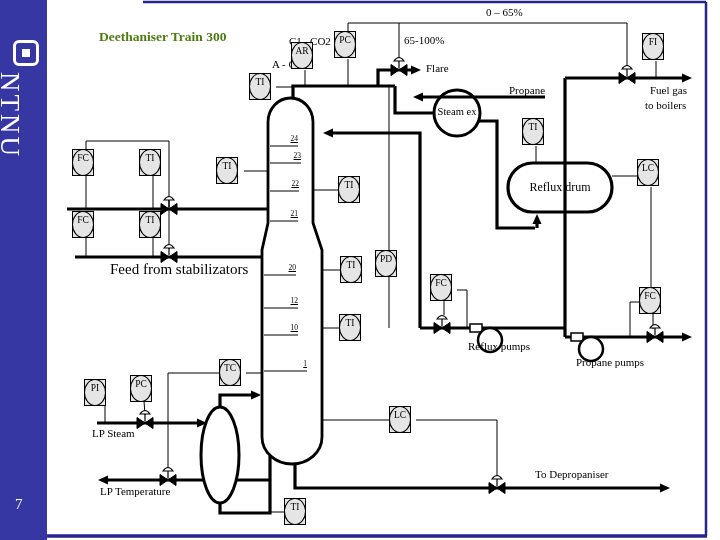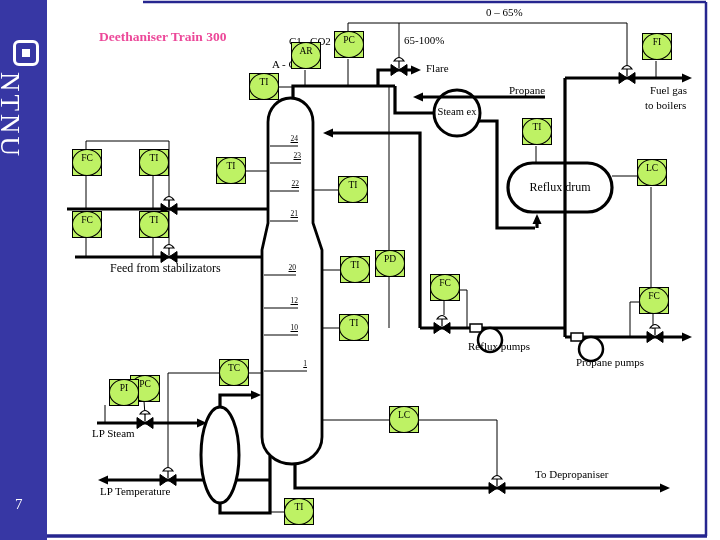--- a/index.html
+++ b/index.html
@@ -7,26 +7,26 @@
          font-family:"Liberation Serif",serif;}
   
   #sidebar{position:absolute;left:0;top:0;width:47px;height:540px;background:#3737a4;}
   #logo{position:absolute;left:13px;top:40px;width:20px;height:20px;border:3px solid #fff;border-radius:6px;}
   #logo-dot{position:absolute;left:50%;top:50%;width:8px;height:8px;margin:-4px 0 0 -4px;background:#fff;}
   #ntnu-text{position:absolute;left:25px;top:72px;transform-origin:0 0;transform:rotate(90deg);
              color:#fff;font-size:27px;letter-spacing:3px;font-family:"Liberation Serif",serif;}
   #page-num{position:absolute;left:15px;top:496px;color:#fff;font-size:15px;}
   
   #title{position:absolute;left:84px;top:0px;font-size:35px;color:#000;white-space:nowrap;}
-  #subtitle{position:absolute;left:99px;top:29px;font-size:13.5px;font-weight:bold;color:#ec4899;white-space:nowrap;}
+  #subtitle{position:absolute;left:99px;top:29px;font-size:13.5px;font-weight:bold;color:#4d7c0f;white-space:nowrap;}
   
   .lbl{position:absolute;font-size:11px;color:#000;white-space:nowrap;}
   .sm{font-size:11px;}
   
-  .inst{position:absolute;width:30px;height:27px;box-sizing:border-box;border:1.5px solid #000;background:#bef264;}
+  .inst{position:absolute;width:22px;height:27px;box-sizing:border-box;border:1.5px solid #000;background:#e5e5e5;}
   .inst::before{content:"";position:absolute;inset:-1px;border:1px solid #000;border-radius:50%;}
   .inst span{position:absolute;left:0;top:3px;width:100%;text-align:center;font-size:9.5px;
              font-family:"Liberation Serif",serif;}
   
   .tray{position:absolute;width:16px;text-align:right;font-size:7.5px;text-decoration:underline;}
   svg{position:absolute;left:0;top:0;}
 </style>
 </head>
 <body>
 
@@ -162,21 +162,21 @@
   <div id="subtitle">Deethaniser Train 300</div>
 
   <div class="lbl" style="left:486px;top:6px">0 – 65%</div>
   <div class="lbl" style="left:404px;top:34px">65-100%</div>
   <div class="lbl" style="left:426px;top:62px">Flare</div>
   <div class="lbl" style="left:509px;top:84px">Propane</div>
   <div class="lbl" style="left:650px;top:84px">Fuel gas</div>
   <div class="lbl" style="left:645px;top:99px">to boilers</div>
   <div class="lbl" style="left:432px;top:106px;width:50px;text-align:center;font-size:10.5px">Steam ex</div>
   <div class="lbl" style="left:508px;top:180px;width:104px;text-align:center;font-size:12px">Reflux drum</div>
-  <div class="lbl" style="left:110px;top:261px;font-size:12px">Feed from stabilizators</div>
+  <div class="lbl" style="left:110px;top:261px;font-size:15px">Feed from stabilizators</div>
   <div class="lbl" style="left:468px;top:340px">Reflux pumps</div>
   <div class="lbl" style="left:576px;top:356px">Propane pumps</div>
   <div class="lbl" style="left:92px;top:427px">LP Steam</div>
   <div class="lbl" style="left:100px;top:485px">LP Temperature</div>
   <div class="lbl" style="left:535px;top:468px">To Depropaniser</div>
   <div class="lbl sm" style="left:289px;top:35px">C1 –CO2</div>
   <div class="lbl sm" style="left:272px;top:58px">A - C</div>
 
   <div class="tray" style="left:282px;top:134px">24</div>
   <div class="tray" style="left:285px;top:151px">23</div>
@@ -237,21 +237,21 @@
     </div>
   <div class="inst" style="left:639px;top:287px">
       <span>FC</span>
     </div>
   <div class="inst" style="left:219px;top:359px">
       <span>TC</span>
     </div>
   <div class="inst" style="left:130px;top:375px">
       <span>PC</span>
     </div>
-  <div class="inst" style="left:109px;top:379px">
+  <div class="inst" style="left:84px;top:379px">
       <span>PI</span>
     </div>
   <div class="inst" style="left:389px;top:406px">
       <span>LC</span>
     </div>
   <div class="inst" style="left:284px;top:498px">
       <span>TI</span>
     </div>
 
 </div>

